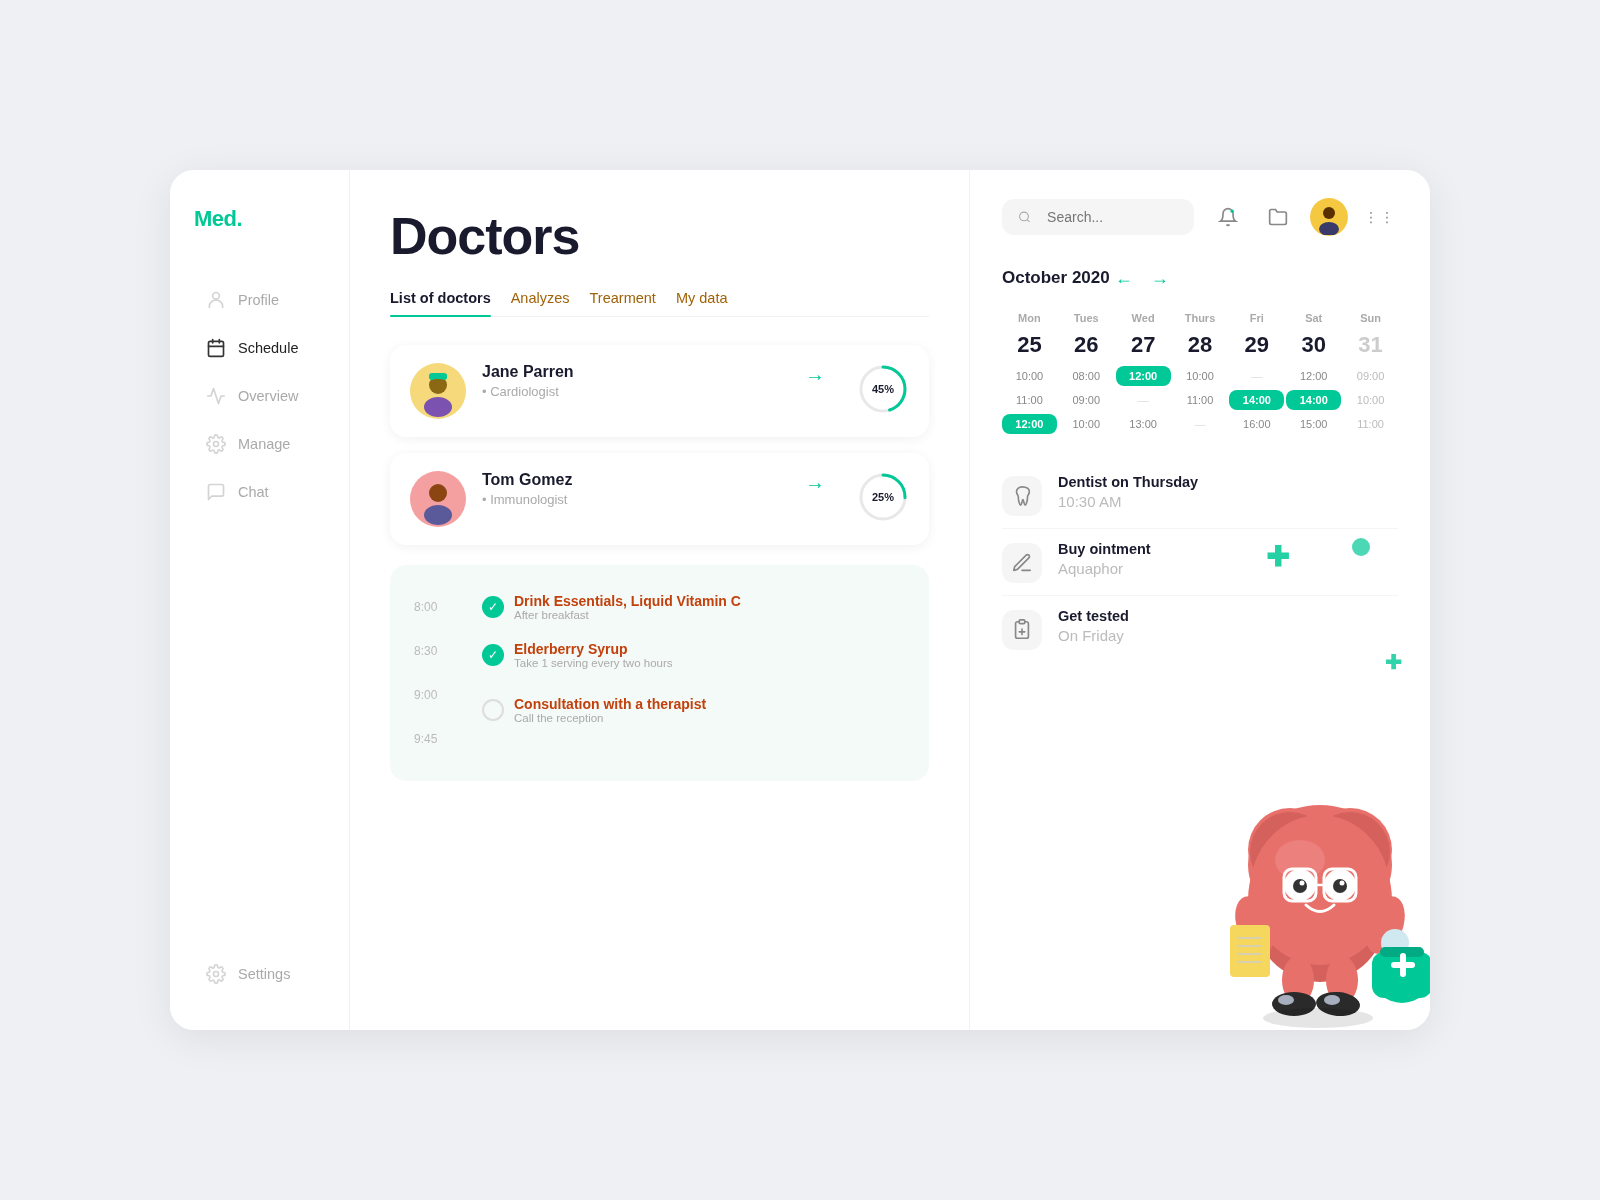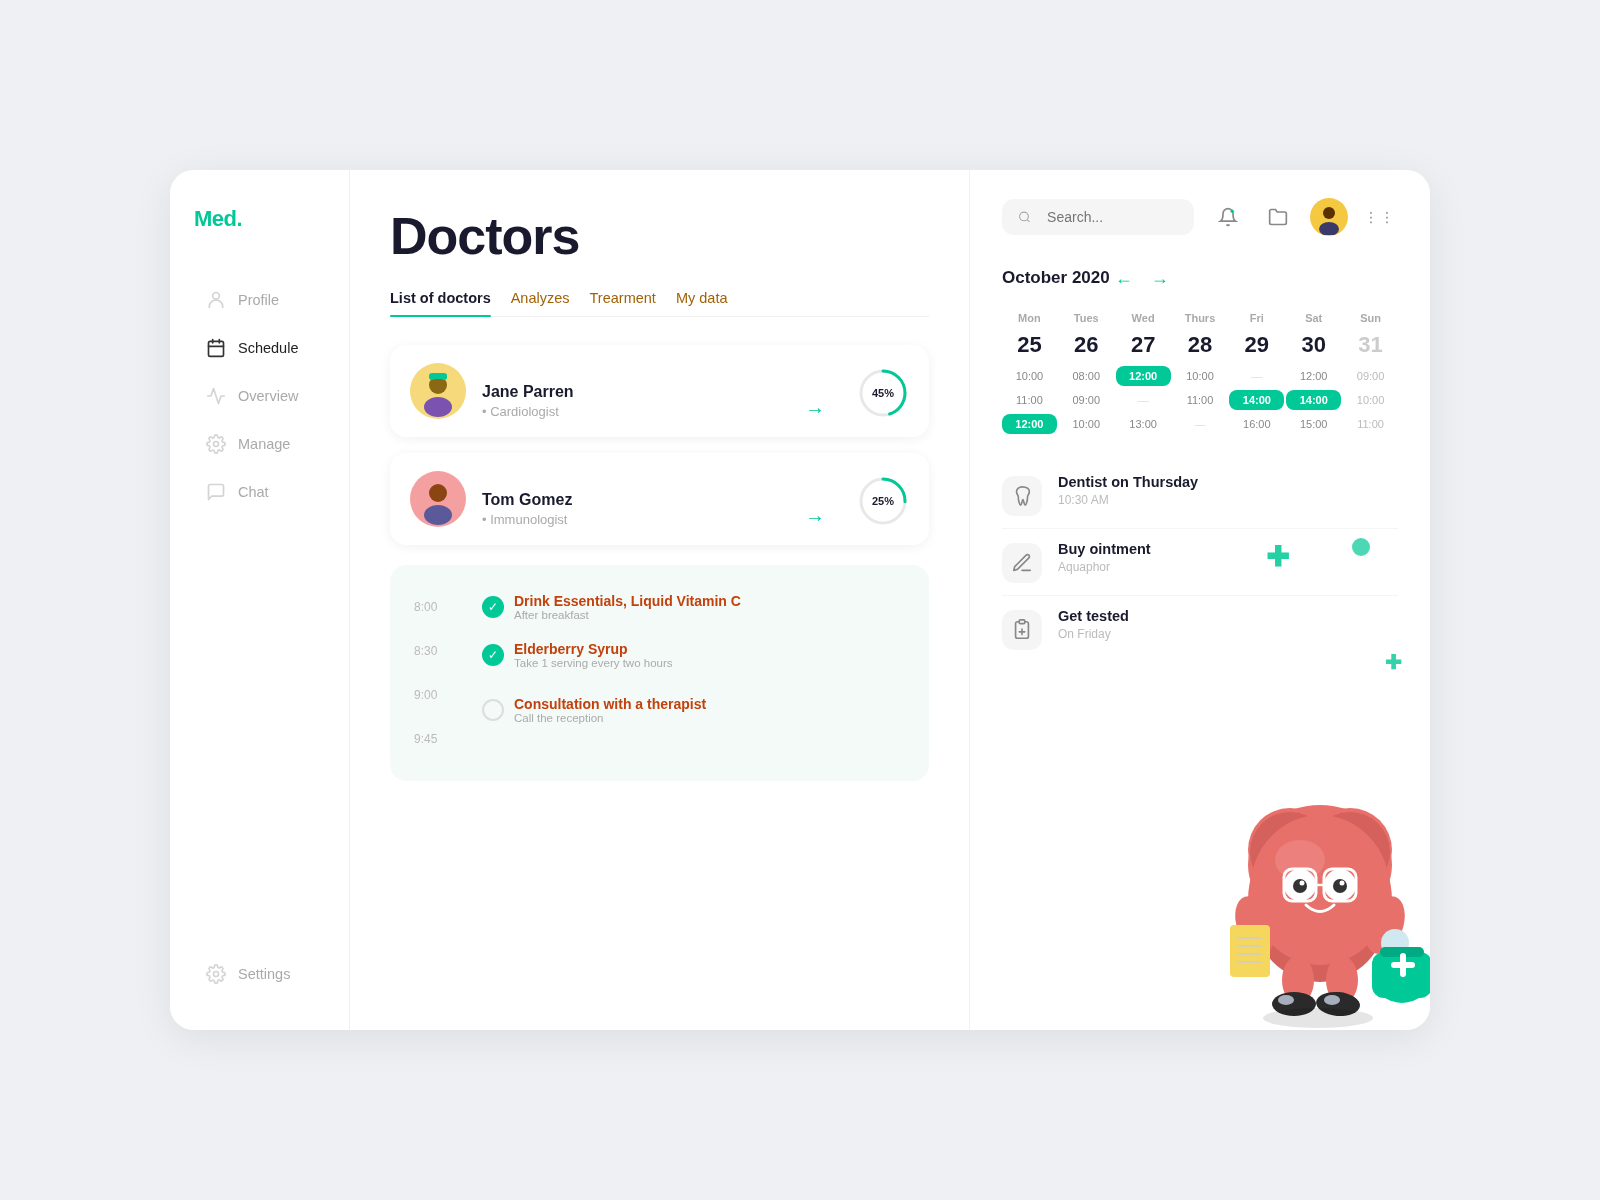--- a/index.html
+++ b/index.html
@@ -100,21 +100,21 @@
       right: 0;
       height: 2.5px;
       background: #00c896;
       border-radius: 2px;
     }
     
     .doctor-card {
       background: #fff;
       border-radius: 16px;
       display: flex;
-      align-items: flex-end;
+      align-items: flex-start;
       padding: 18px 20px;
       margin-bottom: 16px;
       box-shadow: 0 2px 12px rgba(0,0,0,0.06);
       gap: 16px;
     }
     .avatar-circle {
       width: 56px;
       height: 56px;
       border-radius: 50%;
       display: flex;
@@ -383,21 +383,21 @@
       border-radius: 12px;
       display: flex;
       align-items: center;
       justify-content: center;
       font-size: 18px;
       flex-shrink: 0;
       margin-top: 2px;
     }
     .task-text { flex: 1; }
     .task-name { font-size: 14.5px; font-weight: 700; color: #1a1a2e; margin-bottom: 3px; }
-    .task-sub { font-size: 12px; color: #bbb; }
+    .task-sub { font-size: 15px; color: #bbb; }
     
     .mascot-container {
       position: absolute;
       bottom: 0;
       right: 0;
       width: 220px;
       height: 260px;
       pointer-events: none;
     }
     

